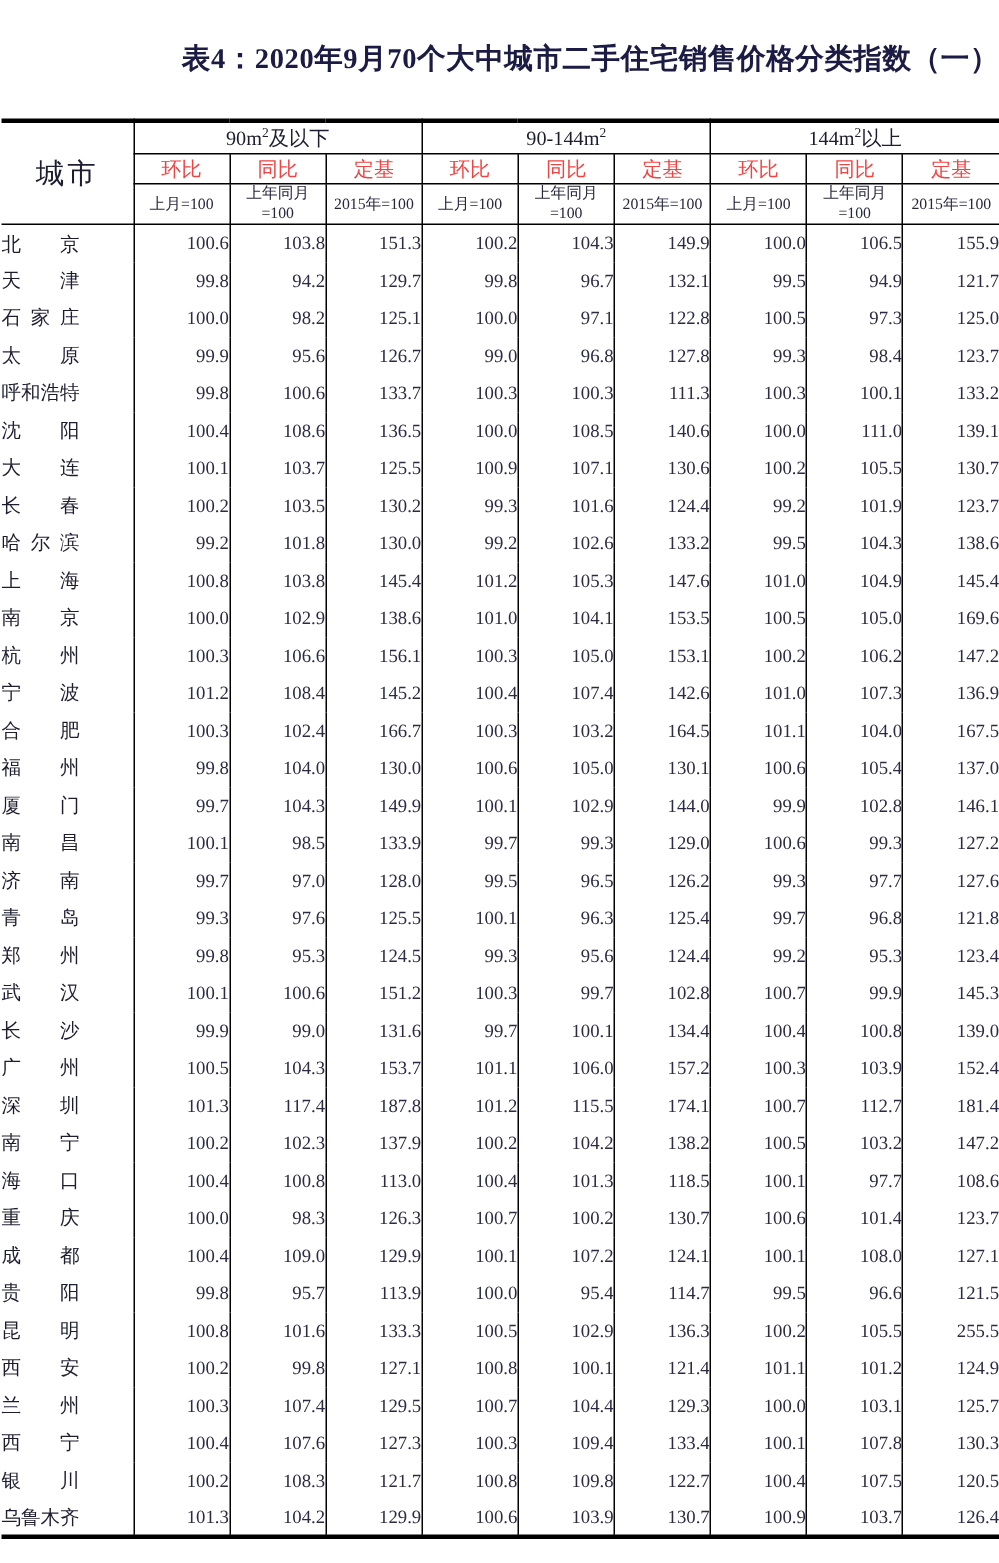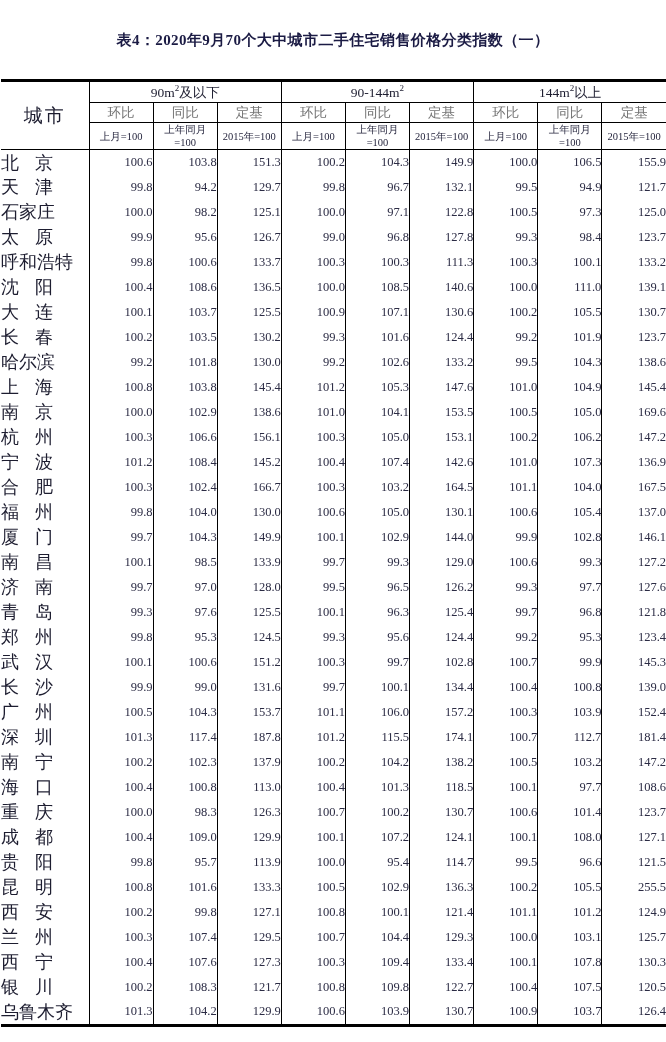--- a/index.html
+++ b/index.html
@@ -12,22 +12,22 @@
     font-family: "Liberation Serif", "DejaVu Serif", serif;
   }
   .page {
     width: 666px;
     height: 1042px;
     background: #ffffff;
     position: relative;
   }
   .title {
     margin: 28px 0 0 0;
-    text-align: center;
-    font-size: 15px;
+    text-align: right;
+    font-size: 19px;
     font-weight: bold;
     color: #1b1b44;
     line-height: 24px;
     letter-spacing: 0.4px;
   }
   table.idx {
     border-collapse: collapse;
     table-layout: fixed;
     width: 665px;
     margin: 27px 0 0 1px;
@@ -58,33 +58,33 @@
     text-align: center;
     letter-spacing: 2px;
   }
   th.group-h {
     font-size: 13.5px;
     color: #1d1d30;
   }
   th.group-h sup { font-size: 9px; }
   th.metric-h {
     font-size: 13.5px;
-    color: #737373;
+    color: #ef4444;
     text-align: center;
   }
   th.base-h {
     font-size: 10.5px;
     color: #26263e;
     text-align: center;
     line-height: 1.25;
     white-space: normal;
   }
   td.city {
     padding-left: 15px;
-    font-size: 18px;
+    font-size: 13px;
     color: #1d1d30;
     text-align: left;
   }
   td.city .city-name {
     display: inline-block;
     width: 52px;
     text-align: justify;
     text-align-last: justify;
     white-space: nowrap;
   }

